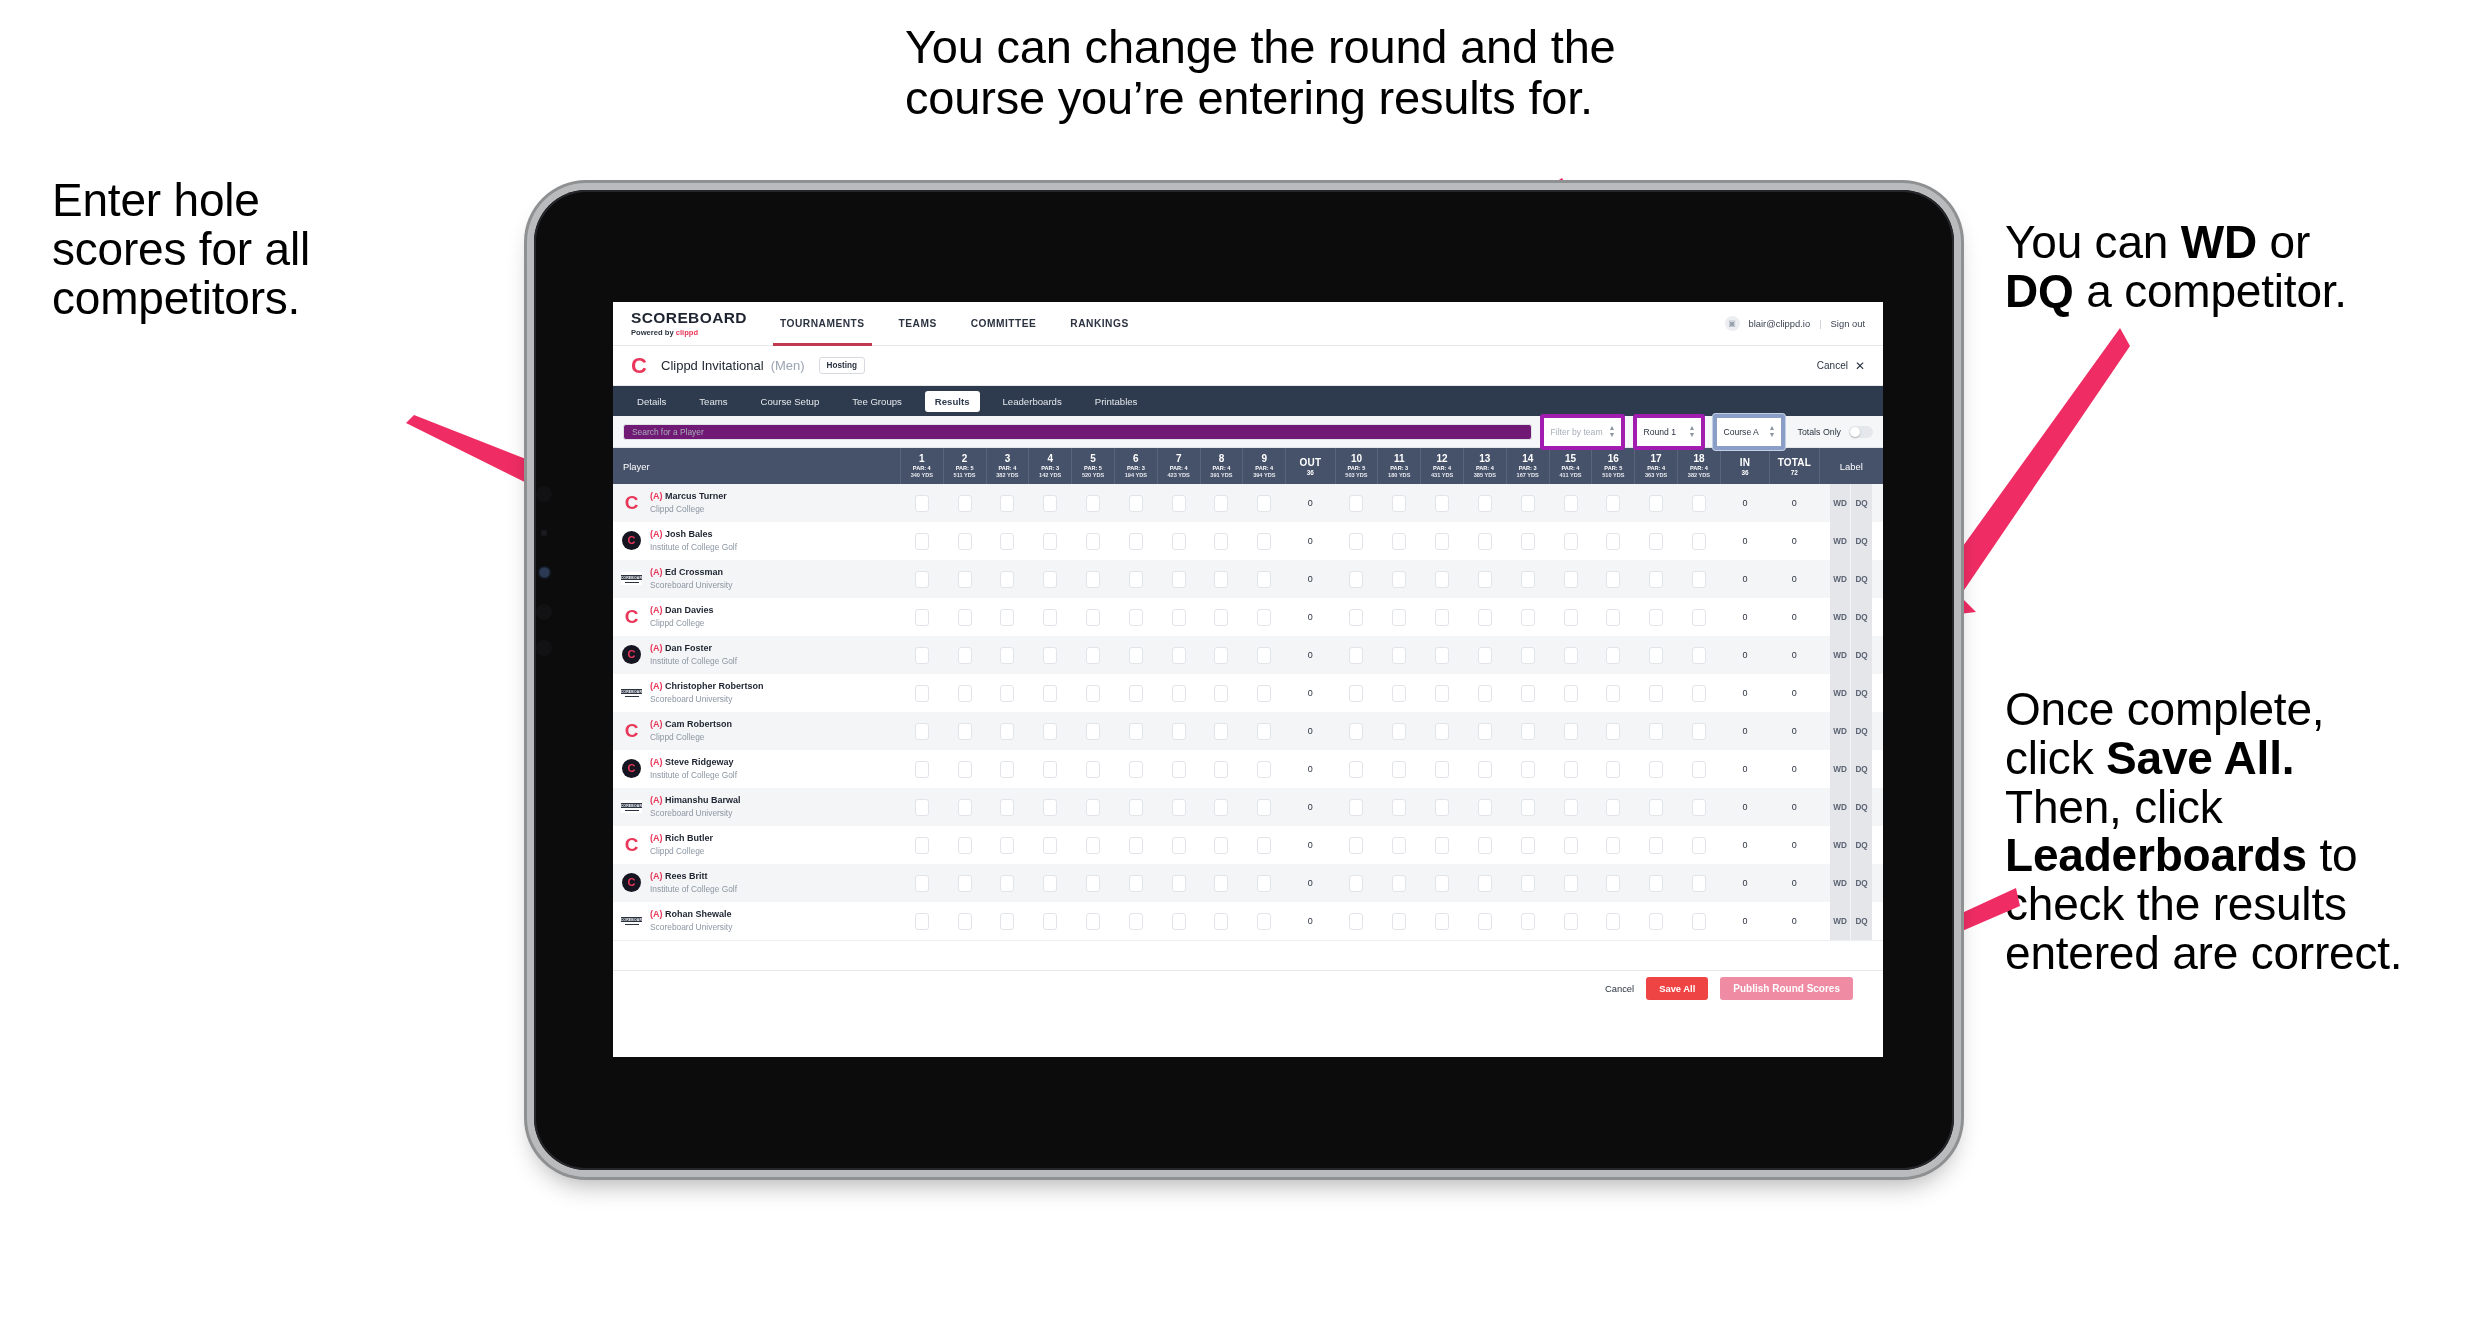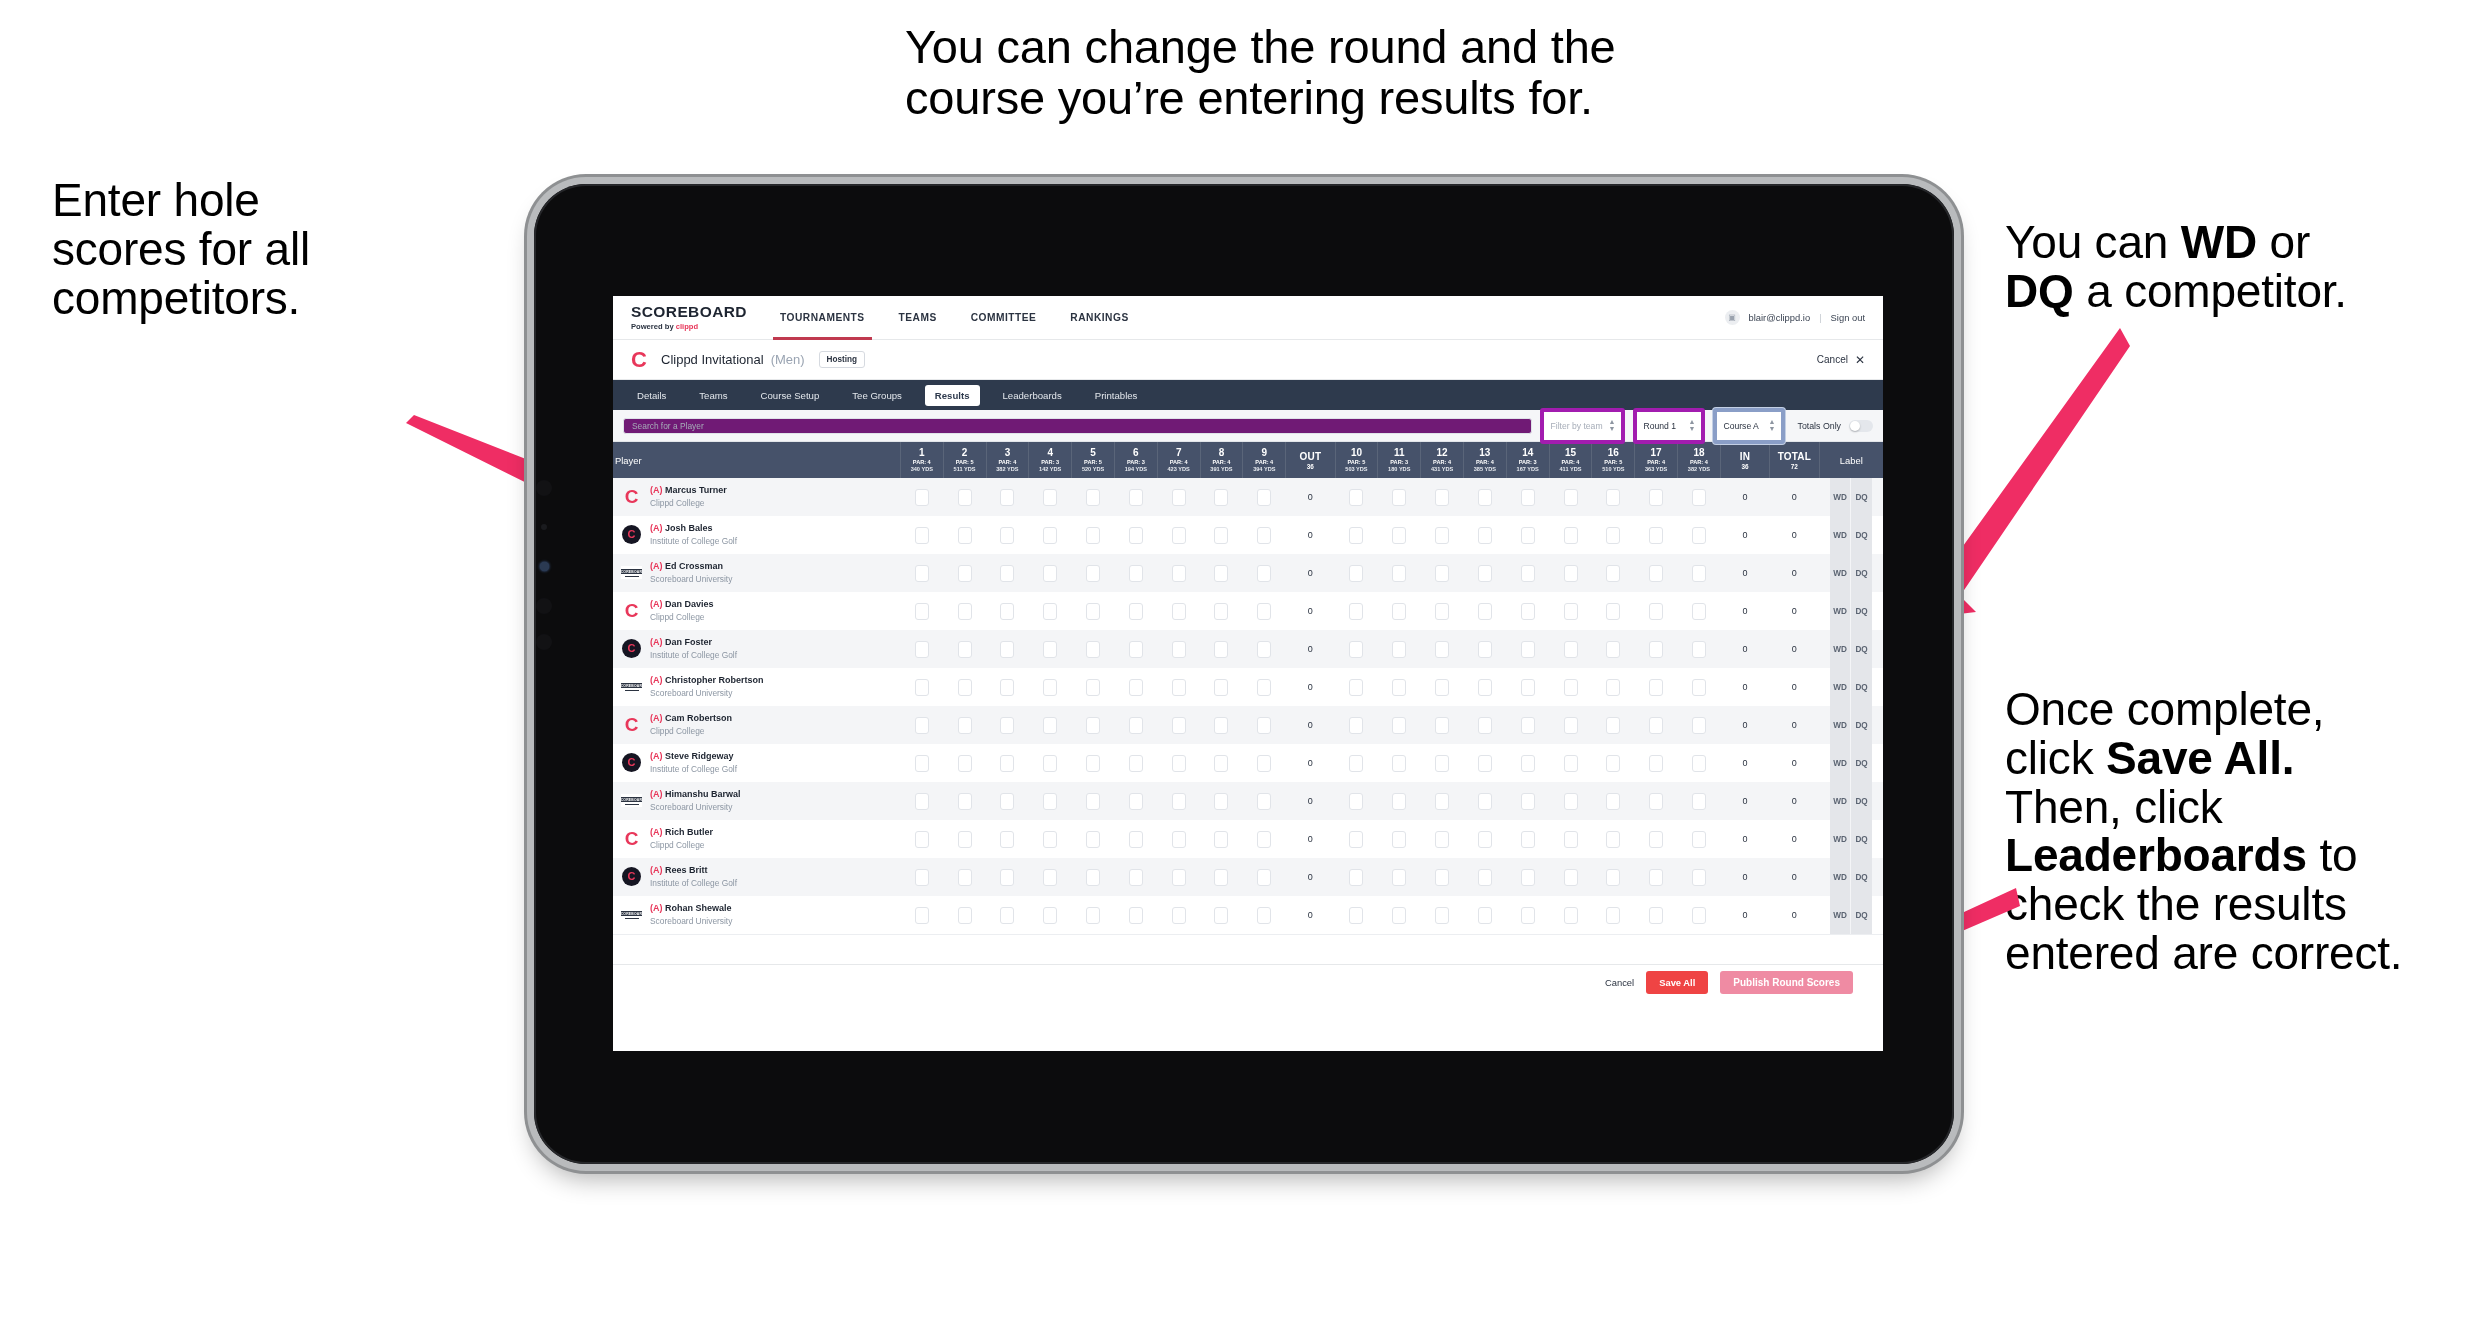--- a/index.html
+++ b/index.html
@@ -29,21 +29,21 @@
   .anno-left { left: 52px; top: 176px; width: 390px; }
   .anno-wd   { left: 2005px; top: 218px; width: 470px; }
   .anno-save { left: 2005px; top: 685px; width: 480px; }
 
   
   .arrow { position: absolute; pointer-events: none; }
 
   
   #tablet {
     position: absolute;
-    left: 534px; top: 184px;
+    left: 534px; top: 190px;
     width: 1420px; height: 980px;
     background: #0c0c0d;
     border-radius: 52px;
     box-shadow: 0 0 0 7px #b9bbbd, 0 0 0 10px #8e9092, 0 14px 26px rgba(0,0,0,.32);
   }
   #bezel-lip {
     position:absolute; inset:0; border-radius:52px;
     box-shadow: inset 0 0 0 2px #26272a;
   }
   .cam { position:absolute; background:#121214; border-radius:50%; }
@@ -146,21 +146,21 @@
   }
   .toggle:after {
     content:""; position:absolute; width:10px; height:10px; border-radius:50%;
     background:#fff; top:1px; left:1px; box-shadow:0 1px 2px rgba(0,0,0,.25);
   }
 
   
   .tbl { width:100%; border-collapse: collapse; table-layout: fixed; }
   .thead-row { background:#46526a; color:#fff; height:36px; }
   .thead-row th { border-left:1px solid #5a6579; vertical-align:middle; font-weight:400; }
-  .th-player { width:198px; text-align:left; padding-left:2px; font-size:9.4px; border-left:none !important; }
+  .th-player { width:198px; text-align:left; padding-left:10px; font-size:9.4px; border-left:none !important; }
   .th-hole { width:29.5px; text-align:center; padding:2px 0; }
   .th-hole .num { font-size:10px; font-weight:700; line-height:1.15; }
   .th-hole .par { font-size:5.6px; font-weight:700; line-height:1.25; }
   .th-hole .yds { font-size:5.6px; font-weight:600; line-height:1.25; color:#e7eaef; }
   .th-sum { width:34px; text-align:center; }
   .th-sum .lbl { font-size:10px; font-weight:800; letter-spacing:.2px;}
   .th-sum .v { font-size:6.4px; font-weight:700; margin-top:1px; }
   .th-label { width:44px; text-align:center; font-size:9.4px; }
 
   .prow { height:38px; }

